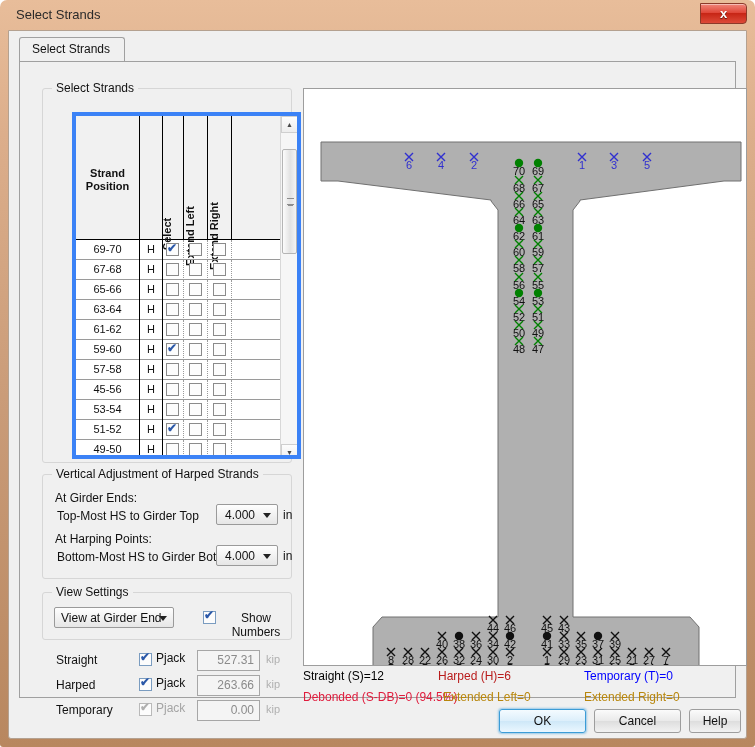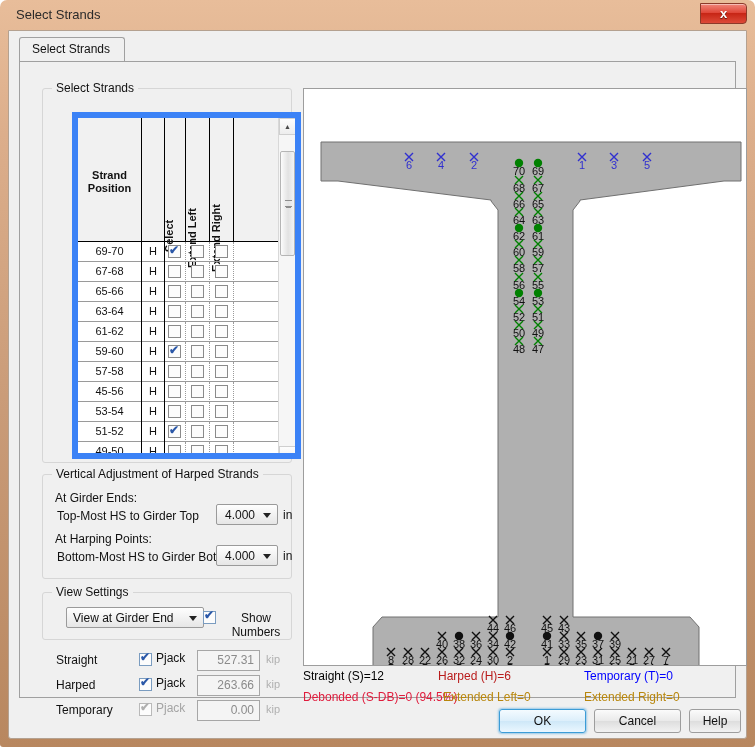--- a/index.html
+++ b/index.html
@@ -74,21 +74,21 @@
     background:#f0f0f0; padding:0 4px;
     font-size:12px; color:#111;
   }
   #grp-select { left:22px; top:26px; width:250px; height:375px; }
   #grp-vert   { left:22px; top:412px; width:250px; height:105px; }
   #grp-view   { left:22px; top:530px; width:250px; height:48px; }
 
   
   .tablewrap {
     position:absolute; left:29px; top:23px; width:229px; height:347px;
-    background:#fff; border:6px solid #3b82f6;
+    background:#fff; border:4px solid #3b82f6;
     overflow:hidden;
   }
   .grid { position:absolute; left:0; top:0; width:208px; }
   .ghead {
     position:relative; height:124px; background:#f1f1f1;
     border-bottom:1px solid #000;
   }
   .ghead .hc { position:absolute; top:0; height:124px; border-right:1px solid #000; }
   .hc-pos   { left:0;  width:64px; }
   .hc-type  { left:64px; width:23px; }
@@ -447,21 +447,21 @@
         <div class="txt" style="left:14px; top:75px;">Bottom-Most HS to Girder Bottom</div>
         <div class="combo" style="left:173px; top:70px; width:62px;">
           <div class="cval">4.000</div>
           <div class="arrow"></div>
         </div>
         <div class="txt" style="left:240px; top:74px;">in</div>
       </div>
 
       <div class="group" id="grp-view">
         <div class="glabel">View Settings</div>
-        <div class="combo" style="left:23px; top:14px; width:138px;text-decoration:underline;">
+        <div class="combo" style="left:11px; top:14px; width:120px;text-decoration:underline;">
           <div class="cval left">View at Girder End</div>
           <div class="arrow"></div>
         </div>
         <div class="pj-cb checked" style="left:160px; top:18px;"></div>
         <div class="txt" style="left:178px; top:18px;text-align:center;">Show Numbers</div>
       </div>
 
       <div id="pjack-host">
           <div class="pjrow" style="left: 22px; top: 586px;">
             <div class="pj-label">Straight</div>

